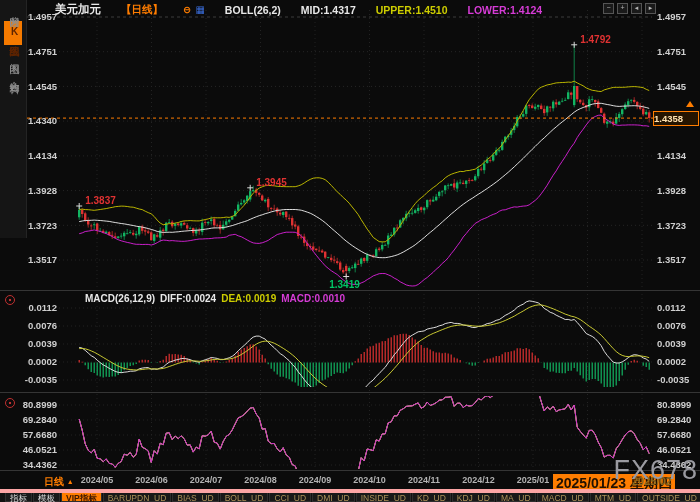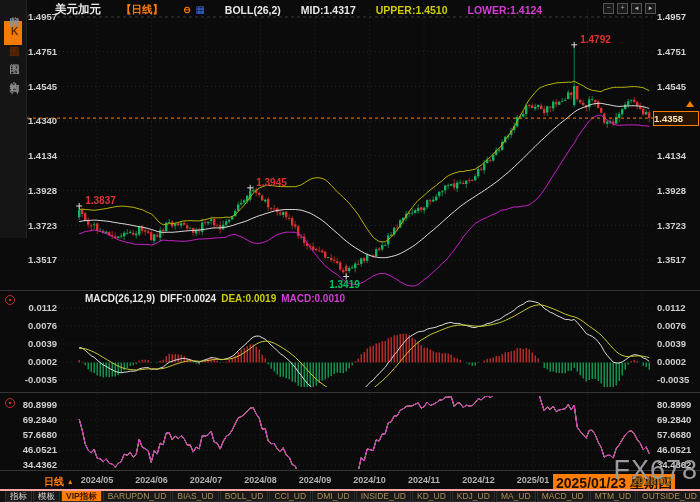--- a/index.html
+++ b/index.html
@@ -42,21 +42,21 @@
   
   #date-row{position:absolute;top:471px;left:0;width:700px;height:18px;background:#0b0b0b;z-index:6}
   #period{position:absolute;left:44px;top:4px;color:#ff7d00;font-weight:bold;font-size:10px;cursor:pointer}
   #period .arr{font-size:7px;vertical-align:1px}
   .month{position:absolute;top:4px;width:44px;text-align:center;color:#b2b2b2;font-size:9px;font-weight:bold}
   #cur-date{position:absolute;left:553px;top:3px;background:#ff7d00;color:#221100;font-size:14px;
             font-weight:bold;padding:1px 3px;white-space:nowrap}
   #next-month{position:absolute;left:632px;top:4px;color:#8a6a20;font-size:11px;font-weight:bold}
   
   #toolbar{position:absolute;top:489px;left:0;width:700px;height:13px;background:#111;
-           border-top:2px solid #fca5a5;display:flex;align-items:stretch;padding-left:5px;
+           border-top:4px solid #fca5a5;display:flex;align-items:stretch;padding-left:5px;
            z-index:6;box-sizing:border-box;overflow:hidden}
   .tb-item{padding:0 4px;font-size:8.5px;line-height:11px;color:#ad9258;background:#191919;
            border:1px solid #2e2e2e;border-top:none;margin-right:1px;white-space:nowrap;cursor:pointer}
   .tb-item.cn{color:#dcdcdc}
   .tb-item.sel{background:#ff7d00;color:#3a1600;font-weight:bold}
 </style>
 </head>
 <body>
 
 <div id="app">

